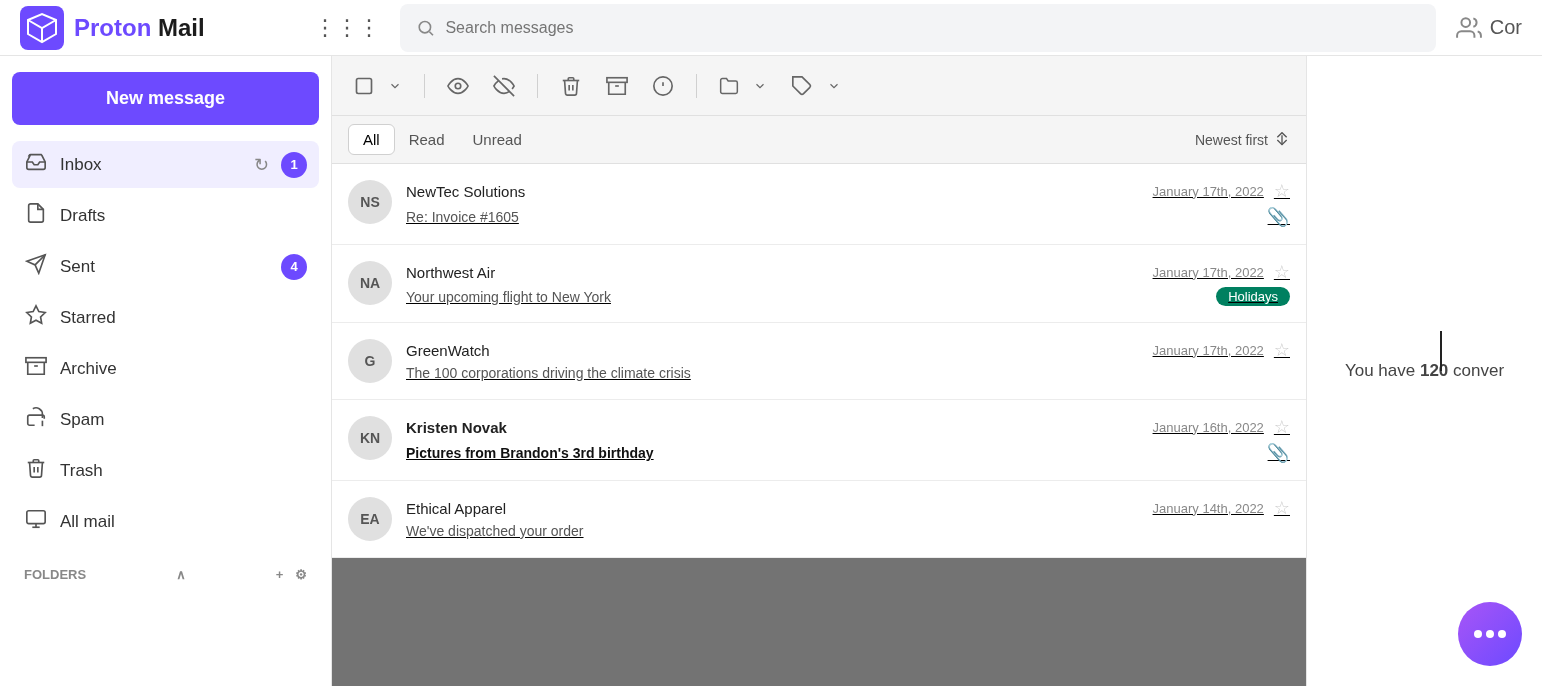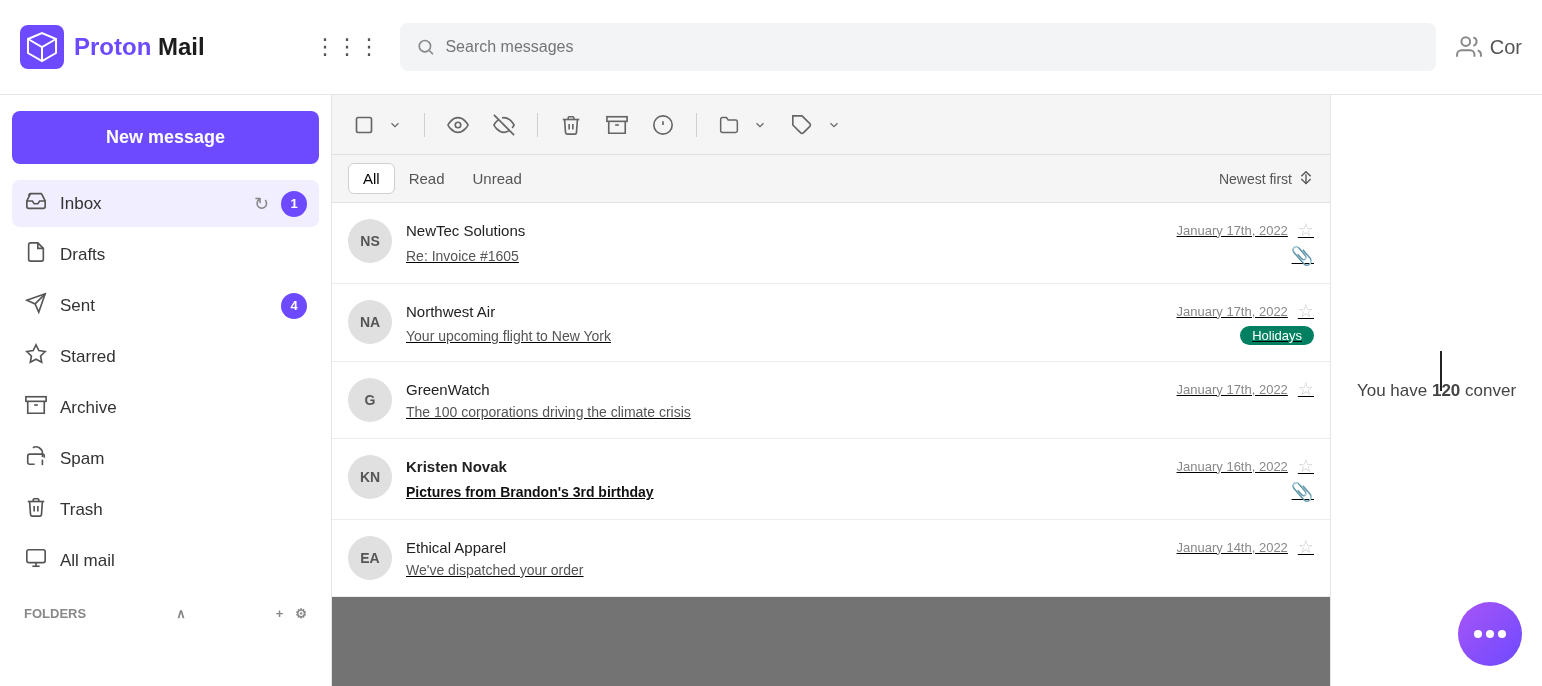--- a/index.html
+++ b/index.html
@@ -1,19 +1,19 @@
 <!DOCTYPE html>
 <html><head>
   <meta charset="utf-8">
   <style>
     * { margin: 0; padding: 0; box-sizing: border-box; }
     body { font-family: -apple-system, BlinkMacSystemFont, 'Segoe UI', sans-serif; background: #f5f5f5; display: flex; flex-direction: column; height: 686px; width: 1542px; overflow: hidden; }
 
     
-    .header { display: flex; align-items: center; background: #fff; height: 95px; padding: 0 20px; border-bottom: 1px solid #e5e5e5; flex-shrink: 0; }
+    .header { display: flex; align-items: center; background: #fff; height: 56px; padding: 0 20px; border-bottom: 1px solid #e5e5e5; flex-shrink: 0; }
     .logo-area { display: flex; align-items: center; gap: 10px; width: 360px; flex-shrink: 0; }
     .logo-icon { width: 44px; height: 44px; }
     .search-bar { flex: 1; display: flex; align-items: center; background: #f3f4f6; border-radius: 8px; padding: 0 16px; height: 48px; gap: 10px; margin: 0 20px; }
     .search-bar input { border: none; background: transparent; font-size: 16px; color: #555; outline: none; width: 100%; }
     .user-area { display: flex; align-items: center; gap: 8px; margin-left: auto; color: #555; font-size: 20px; cursor: pointer; white-space: nowrap; }
 
     
     .main { display: flex; flex: 1; overflow: hidden; }
 
     
@@ -46,21 +46,21 @@
     .email-meta { display: flex; align-items: center; gap: 10px; text-decoration: underline; }
     .email-date { font-size: 13px; color: #888; }
     .star-icon { font-size: 18px; color: #ccc; cursor: pointer; }
     .email-subject { font-size: 14px; color: #555; }
     .email-subject.unread { color: #111; font-weight: 700; }
     .email-footer { display: flex; align-items: center; justify-content: space-between; margin-top: 4px; text-decoration: underline; }
     .tag { background: #008060; color: #fff; border-radius: 12px; padding: 2px 12px; font-size: 13px; font-weight: 500; }
     .attachment-icon { font-size: 18px; color: #aaa; }
 
     
-    .right-panel { width: 212px; flex-shrink: 0; background: #fff; display: flex; flex-direction: column; align-items: center; justify-content: center; border-left: 1px solid #e5e5e5; position: relative; }
+    .right-panel { width: 236px; flex-shrink: 0; background: #fff; display: flex; flex-direction: column; align-items: center; justify-content: center; border-left: 1px solid #e5e5e5; position: relative; }
     .cursor-line { width: 2px; height: 40px; background: #222; position: absolute; top: 50%; right: 100px; transform: translateY(-100%); }
     .right-panel-text { font-size: 17px; color: #444; padding: 20px; text-align: center; }
     .right-panel-text strong { font-weight: 700; }
     .chat-bubble { position: absolute; bottom: 20px; right: 20px; width: 64px; height: 64px; border-radius: 50%; background: linear-gradient(135deg, #a855f7, #6d4aff); display: flex; align-items: center; justify-content: center; cursor: pointer; }
     .chat-dots { display: flex; gap: 4px; }
     .chat-dot { width: 8px; height: 8px; border-radius: 50%; background: #fff; }
   </style>
 </head>
 <body>
 

